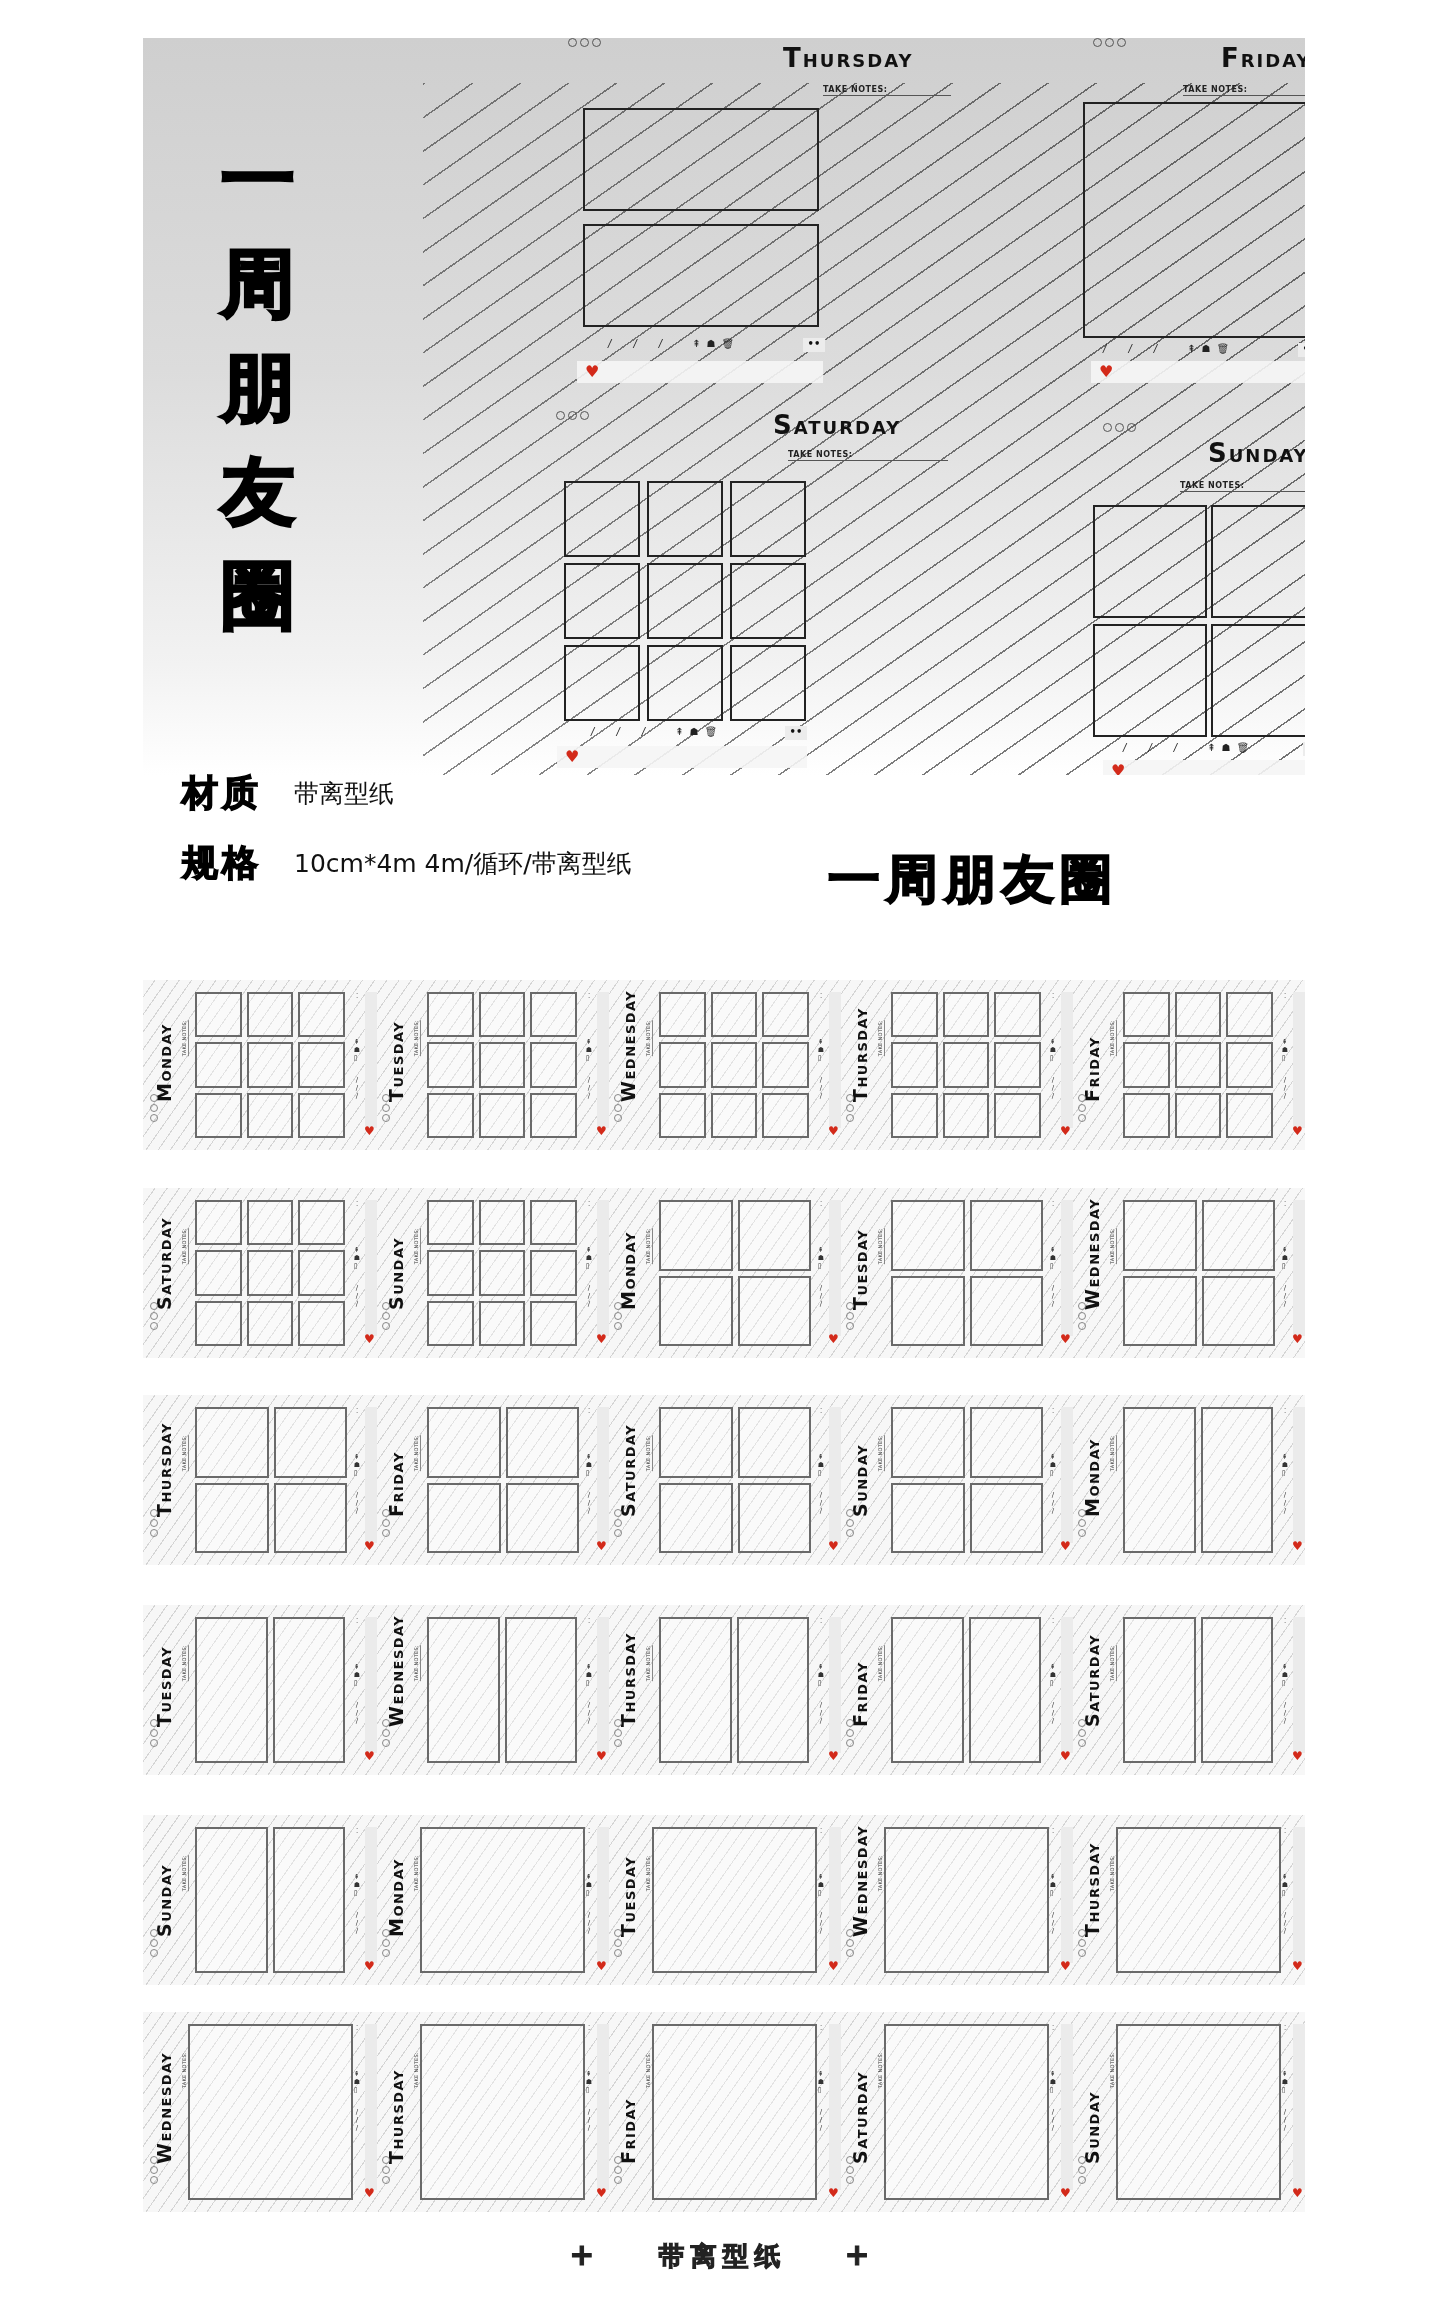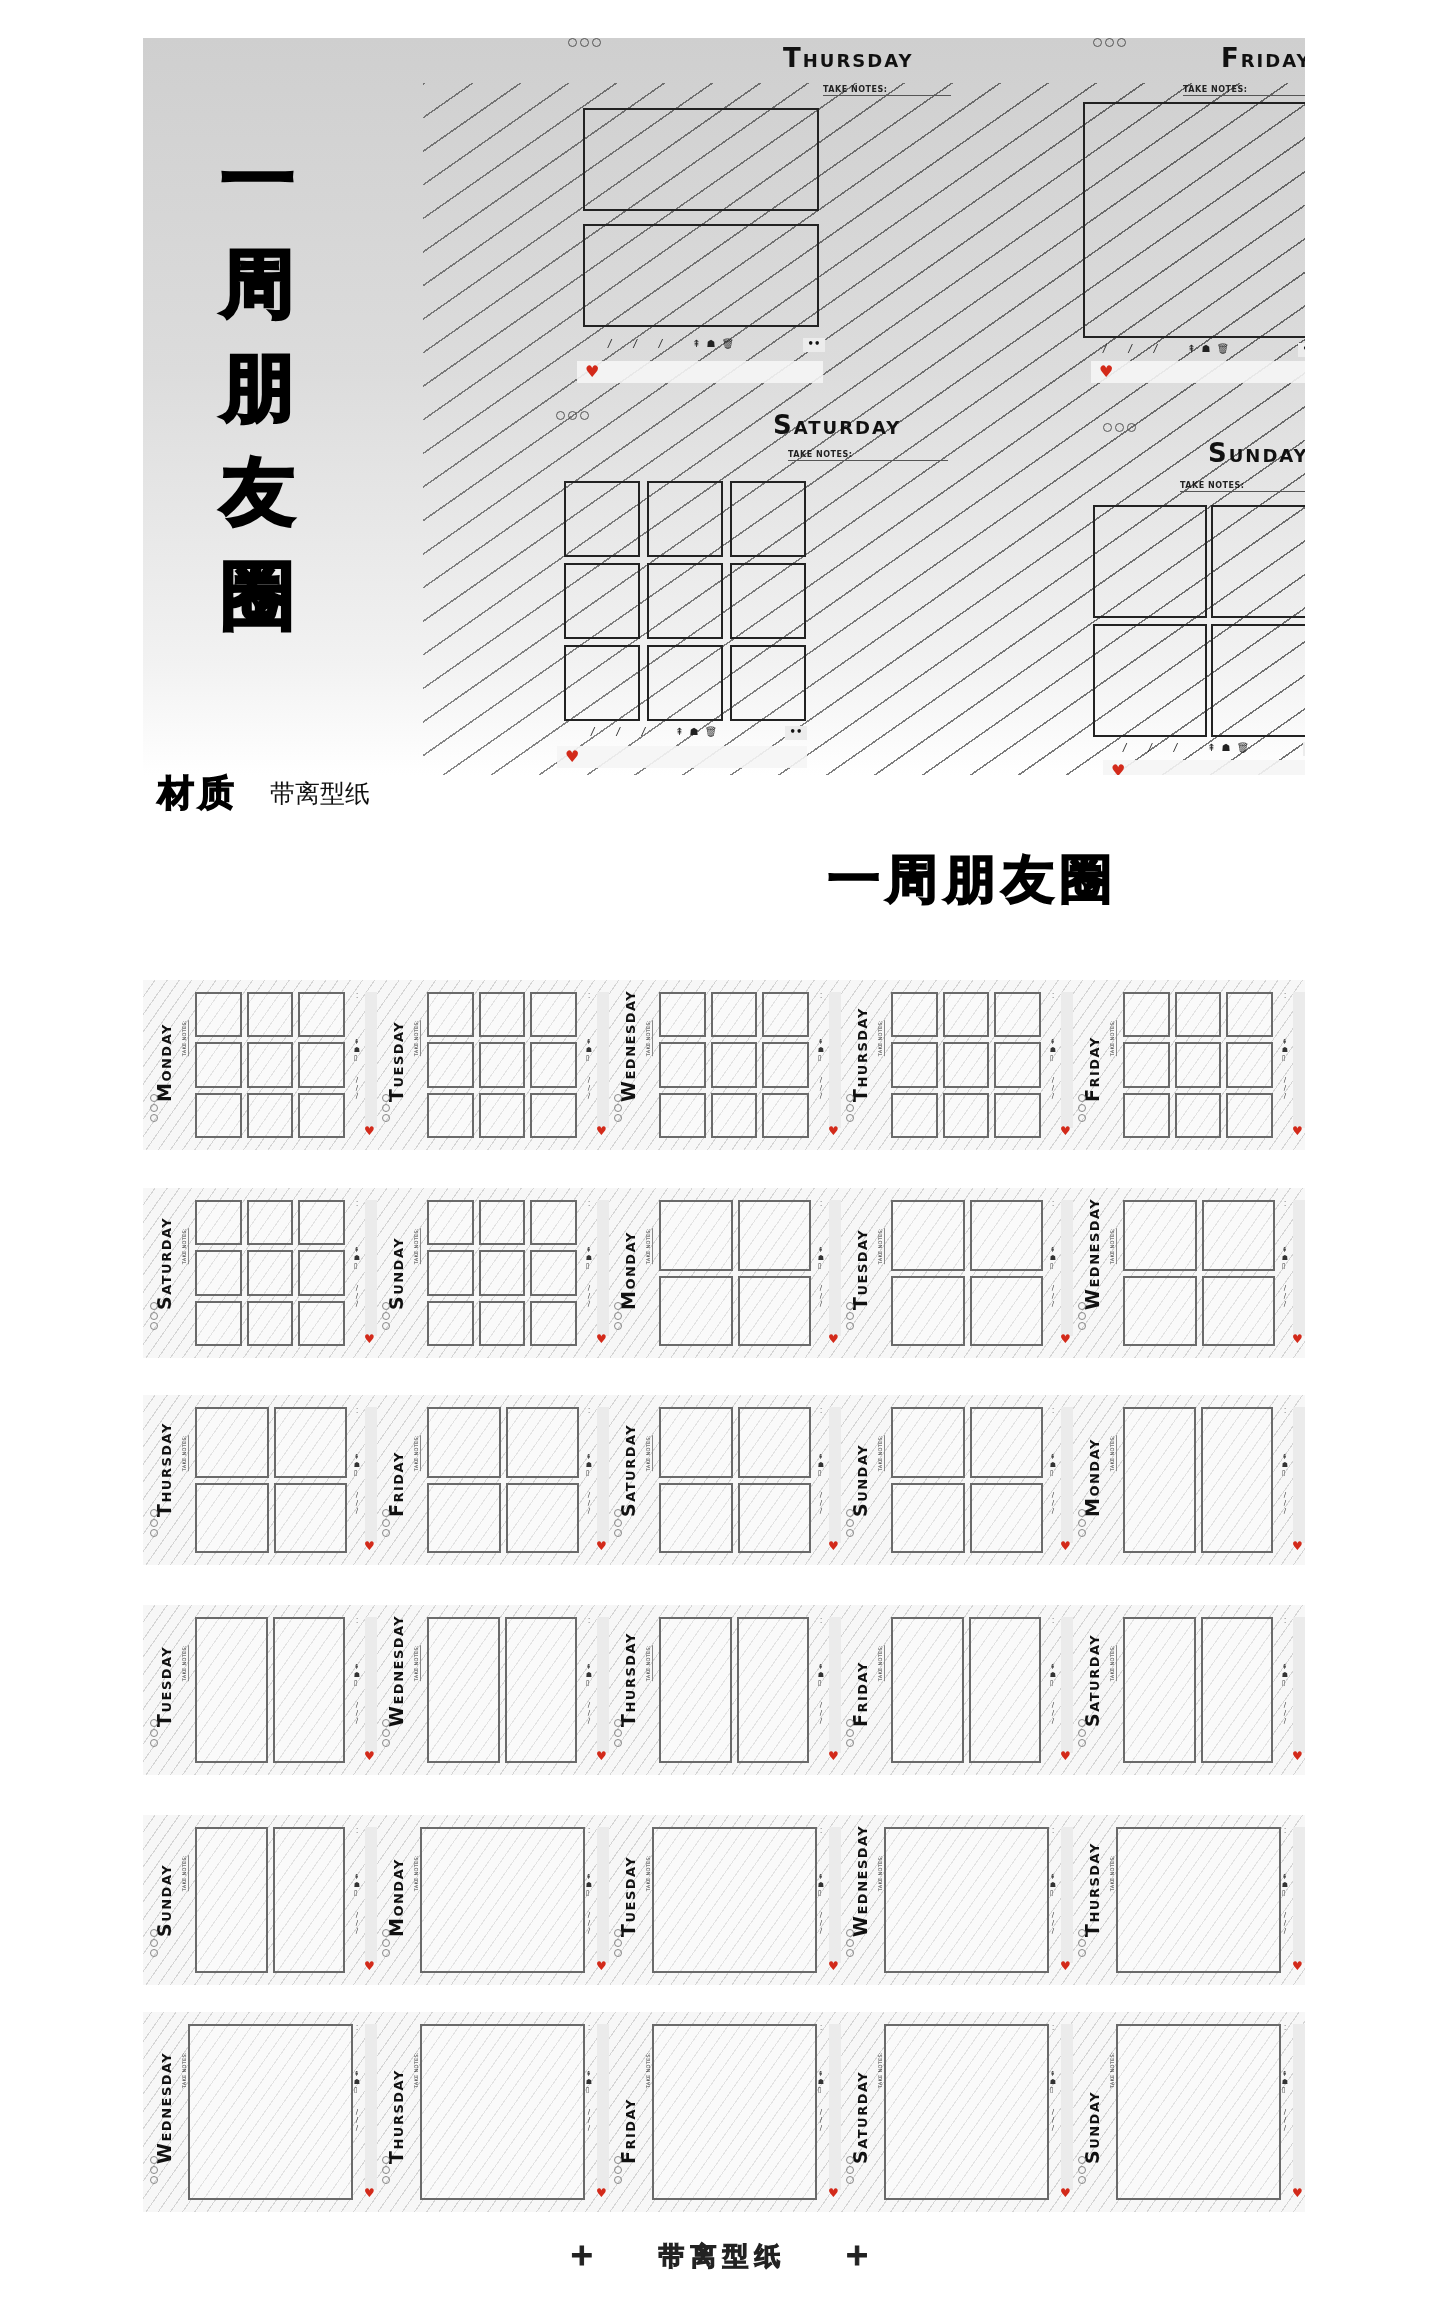--- a/index.html
+++ b/index.html
@@ -40,21 +40,21 @@
   }
   .card .box { position: absolute; border: 2px solid #222; }
   .card .meta { position: absolute; display: flex; align-items: center; font-size: 10px; color: #222; }
   .card .meta .slashes { display: flex; gap: 22px; font-style: italic; }
   .card .meta .icons { display: flex; gap: 6px; margin-left: 30px; font-size: 10px; }
   .card .more { position: absolute; width: 22px; height: 14px; background: #ececec; font-size: 10px; text-align: center; line-height: 12px; font-weight: 700; }
   .card .likebar { position: absolute; height: 22px; background: rgba(245,245,245,0.9); }
   .card .likebar .heart { color: #d32a1a; font-size: 16px; line-height: 22px; margin-left: 8px; }
 
   
-  .specs { position: absolute; left: 158px; top: 758px; }
+  .specs { position: absolute; left: 182px; top: 758px; }
   .spec-row { display: flex; align-items: center; height: 70px; }
   .spec-key {
     width: 112px; font-weight: 900; font-size: 36px; color: #000;
     -webkit-text-stroke: 1.5px #000; letter-spacing: 4px;
   }
   .spec-val { font-size: 25px; color: #111; margin-left: 0px; font-family: "DejaVu Sans", sans-serif; }
 
   .mid-title {
     position: absolute; left: 828px; top: 845px;
     font-weight: 900; font-size: 52px; letter-spacing: 6px; color: #000;
@@ -217,20 +217,24 @@
     <div class="more" style="left:360px; top:324px;">••</div>
     <div class="likebar" style="left:160px; top:342px; width:222px;"><span class="heart">♥</span></div>
   </div>
 </div>
 
 <div class="specs">
   <div class="spec-row">
     <span class="spec-key">材质</span>
     <span class="spec-val">带离型纸</span>
   </div>
+  <div class="spec-row">
+    <span class="spec-key">规格</span>
+    <span class="spec-val">10cm*4m 4m/循环/带离型纸</span>
+  </div>
 </div>
 
 <div class="mid-title">一周朋友圈</div>
 
 <div id="strips">
     <div class="strip" style="top: 980px; height: 170px;">
       <div class="tile" style="left: 0px; width: 232px;">
         <div class="vday">Monday</div>
         <div class="vnotes">TAKE NOTES:</div>
         <div class="vdots">

